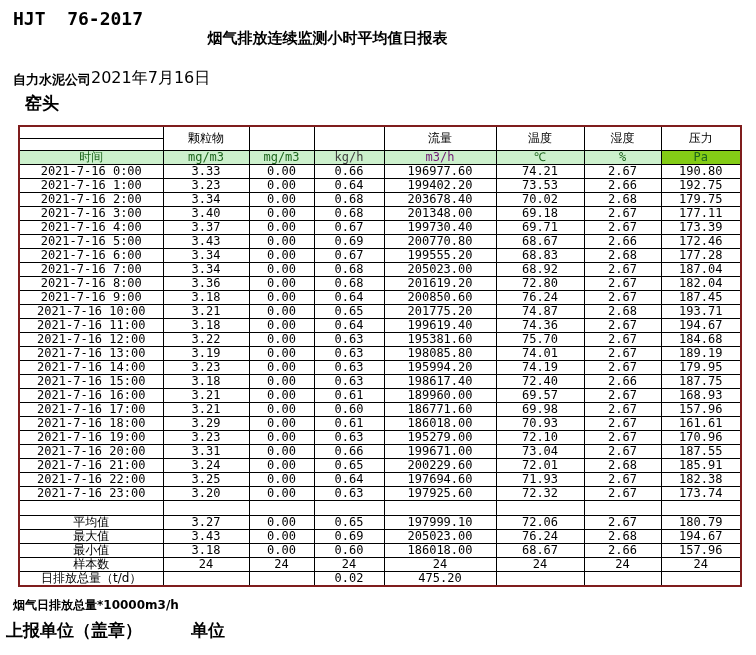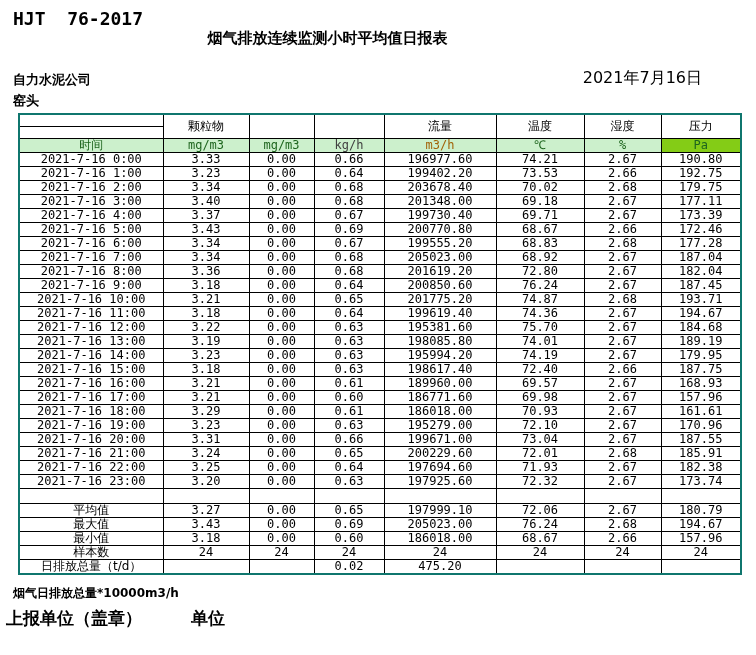--- a/index.html
+++ b/index.html
@@ -8,29 +8,29 @@
     font-family:"DejaVu Sans",sans-serif;
   }
   .std-code{
     margin:8px 0 0 13px;font-family:"DejaVu Sans Mono",monospace;
     font-weight:bold;font-size:18px;white-space:pre;
   }
   .title{
     width:655px;text-align:center;font-weight:bold;font-size:15px;margin-top:0;
   }
   .company-row{
-    display:flex;justify-content:space-between;align-items:flex-end;
+    display:flex;align-items:flex-end;
     margin:20px 54px 0 13px;
   }
   .company{font-weight:bold;font-size:13px;}
   .date{font-size:16px;}
-  .location{margin:3px 0 0 13px;font-weight:bold;font-size:13px;}
+  .location{margin:3px 0 0 25px;font-weight:bold;font-size:17px;}
   table{
     border-collapse:collapse;table-layout:fixed;width:722px;
-    margin:3px 0 0 18px;border:2px solid #0f766e;
+    margin:10px 0 0 18px;border:2px solid #7f1d1d;
   }
   td{
     border:1px solid #000;text-align:center;padding:0;height:13px;
     line-height:13px;font-size:12px;overflow:hidden;white-space:nowrap;
     font-family:"DejaVu Sans Mono",monospace;
   }
   .hrow td{height:11px;font-family:"DejaVu Sans",sans-serif;}
   .unit-row td{height:13px;}
   tr.spacer td{height:14px;}
   td.sum-label{font-family:"DejaVu Sans",sans-serif;}
@@ -73,21 +73,21 @@
       <td rowspan="2">压力</td>
     </tr>
     <tr class="hrow">
       <td></td>
     </tr>
     <tr class="unit-row">
       <td style="background: rgb(204, 240, 204); color: rgb(30, 101, 30);">时间</td>
       <td style="background: rgb(204, 240, 204); color: rgb(30, 101, 30);">mg/m3</td>
       <td style="background: rgb(204, 240, 204); color: rgb(30, 101, 30);">mg/m3</td>
       <td style="background: rgb(204, 240, 204); color: #404040;">kg/h</td>
-      <td style="background: rgb(204, 240, 204); color: #a16207;">m3/h</td>
+      <td style="background: rgb(204, 240, 204); color: #701a75;">m3/h</td>
       <td style="background: rgb(204, 240, 204); color: rgb(30, 101, 30);">℃</td>
       <td style="background: rgb(204, 240, 204); color: rgb(30, 101, 30);">%</td>
       <td style="background: #84cc16; color: rgb(30, 101, 30);">Pa</td>
     </tr>
   </tbody>
   <tbody>
       <tr>
         <td>2021-7-16 0:00</td>
         <td>3.33</td>
         <td>0.00</td>

